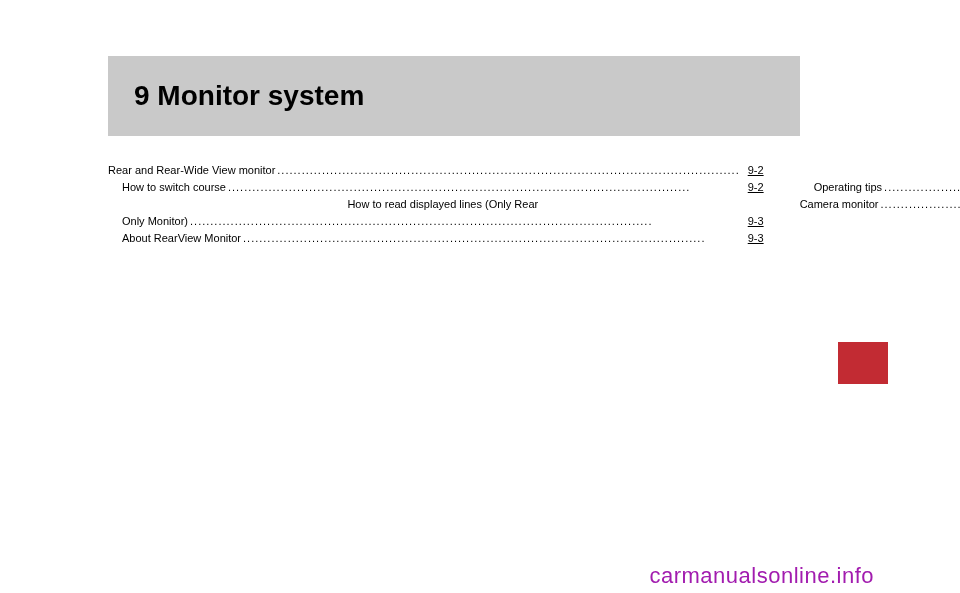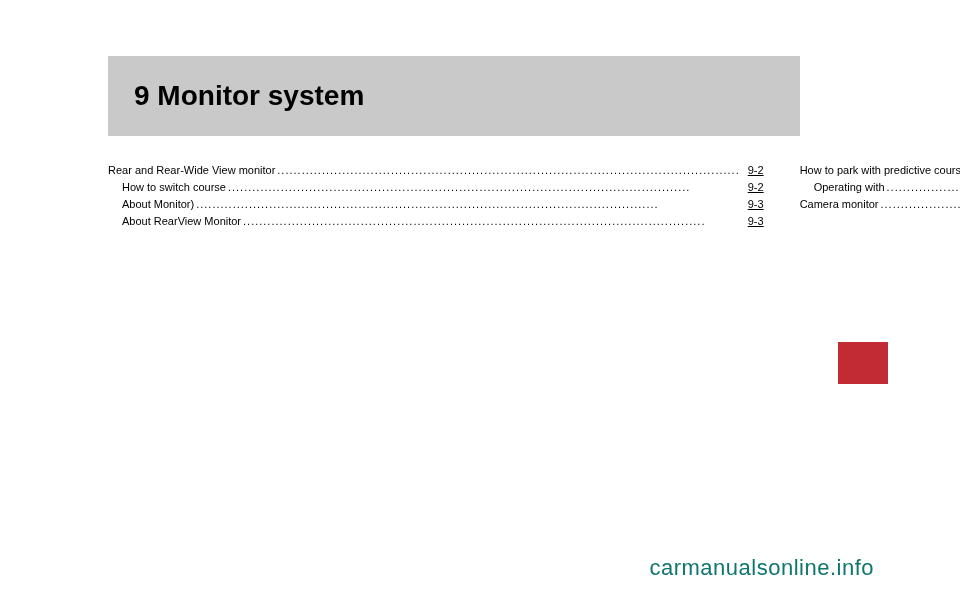--- a/index.html
+++ b/index.html
@@ -41,20 +41,21 @@
     .col {
       flex: 1;
       font-size: 11px;
       color: #000;
       line-height: 1.55;
     }
     .toc-line {
       display: flex;
       align-items: baseline;
       white-space: nowrap;
+      justify-content: center;
     }
     .toc-line .indent {
       display: inline-block;
     }
     .toc-line .label {
       flex: 0 0 auto;
     }
     .toc-line .dots {
       flex: 1 1 auto;
       overflow: hidden;
@@ -74,23 +75,23 @@
       position: absolute;
       right: 0;
       top: 342px;
       width: 50px;
       height: 42px;
       background: #c22b33;
     }
     .watermark {
       position: absolute;
       right: 14px;
-      bottom: 12px;
+      bottom: 4px;
       font-size: 22px;
-      color: #0f766e;
+      color: #a21caf;
       font-family: Arial, Helvetica, sans-serif;
       letter-spacing: 0.5px;
       user-select: none;
     }
   </style>
 </head>
 <body>
 
 <div class="page">
 
@@ -108,41 +109,45 @@
         <span class="pg">9-2</span>
       </div>
       <div class="toc-line">
         <span class="indent" style="width:14px"></span>
         <span class="label">How to switch course</span>
         <span class="dots"></span>
         <span class="pg">9-2</span>
       </div>
       <div class="toc-line">
         <span class="indent" style="width:14px"></span>
-        <span class="label">About Monitor)</span>
+        <span class="label">How to read displayed lines (Only Rear</span>
+      </div>
+      <div class="toc-line">
+        <span class="indent" style="width:14px"></span>
+        <span class="label">Only Monitor)</span>
         <span class="dots"></span>
         <span class="pg">9-3</span>
       </div>
       <div class="toc-line">
         <span class="indent" style="width:14px"></span>
         <span class="label">About RearView Monitor</span>
         <span class="dots"></span>
         <span class="pg">9-3</span>
       </div>
     </div>
 
     <div class="col">
       <div class="toc-line">
         <span class="indent" style="width:0px"></span>
         <span class="label">How to park with predictive course lines</span>
 
       </div>
       <div class="toc-line">
         <span class="indent" style="width:14px"></span>
-        <span class="label">Operating with</span>
+        <span class="label">Operating tips</span>
         <span class="dots"></span>
 
       </div>
       <div class="toc-line">
         <span class="indent" style="width:0px"></span>
         <span class="label">Camera monitor</span>
         <span class="dots"></span>
 
       </div>
     </div>

